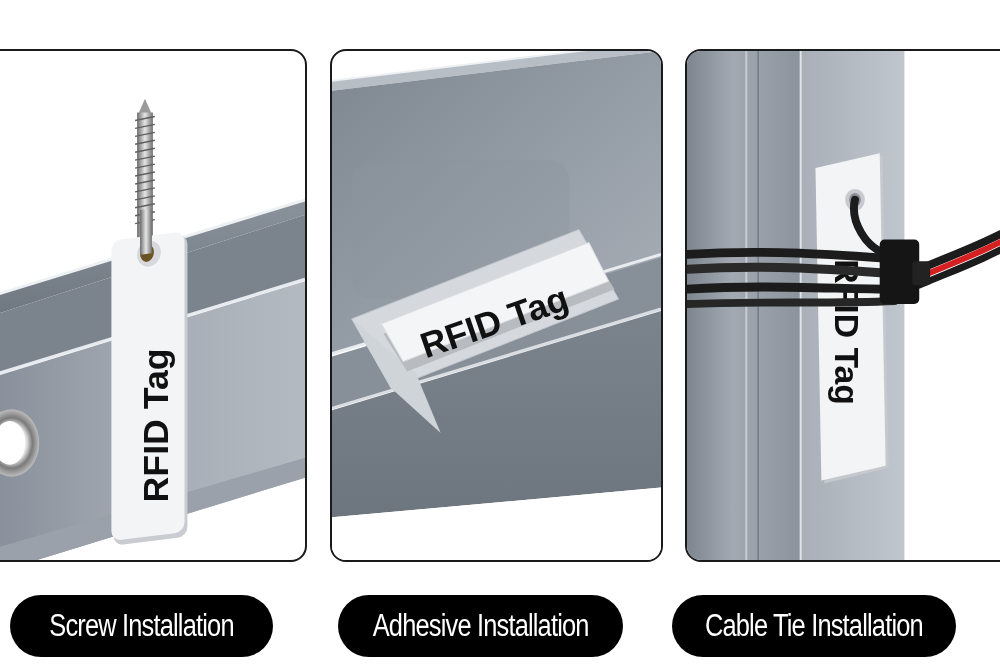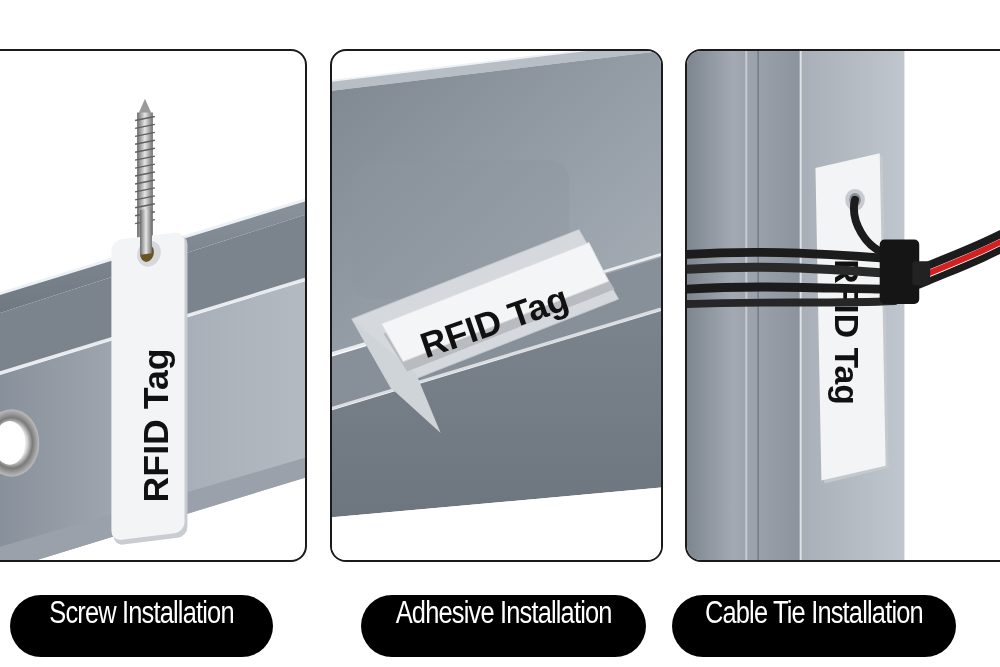--- a/index.html
+++ b/index.html
@@ -28,29 +28,30 @@
   }
 
   .pill {
     position: absolute;
     top: 595px;
     height: 62px;
     border-radius: 31px;
     background: #000000;
     color: #ffffff;
     display: flex;
+    align-items: center;
     justify-content: center;
     font-family: "Liberation Sans", sans-serif;
     font-size: 31px;
     letter-spacing: -1px;
     transform-origin: center;
   }
   .pill span { display: inline-block; transform: scaleX(0.82); white-space: nowrap; }
   #pill-screw { left: 10px; width: 263px; }
-  #pill-adhesive { left: 361px; width: 285px; }
+  #pill-adhesive { left: 338px; width: 285px; }
   #pill-cable { left: 672px; width: 284px; }
 </style>
 </head>
 <body>
 
 <div class="panel" id="panel-screw">
   <svg viewBox="0 0 327 513" preserveAspectRatio="none">
     <defs>
       <linearGradient id="beamTop1" x1="0" y1="0" x2="0" y2="1">
         <stop offset="0" stop-color="#8a929c"></stop>

